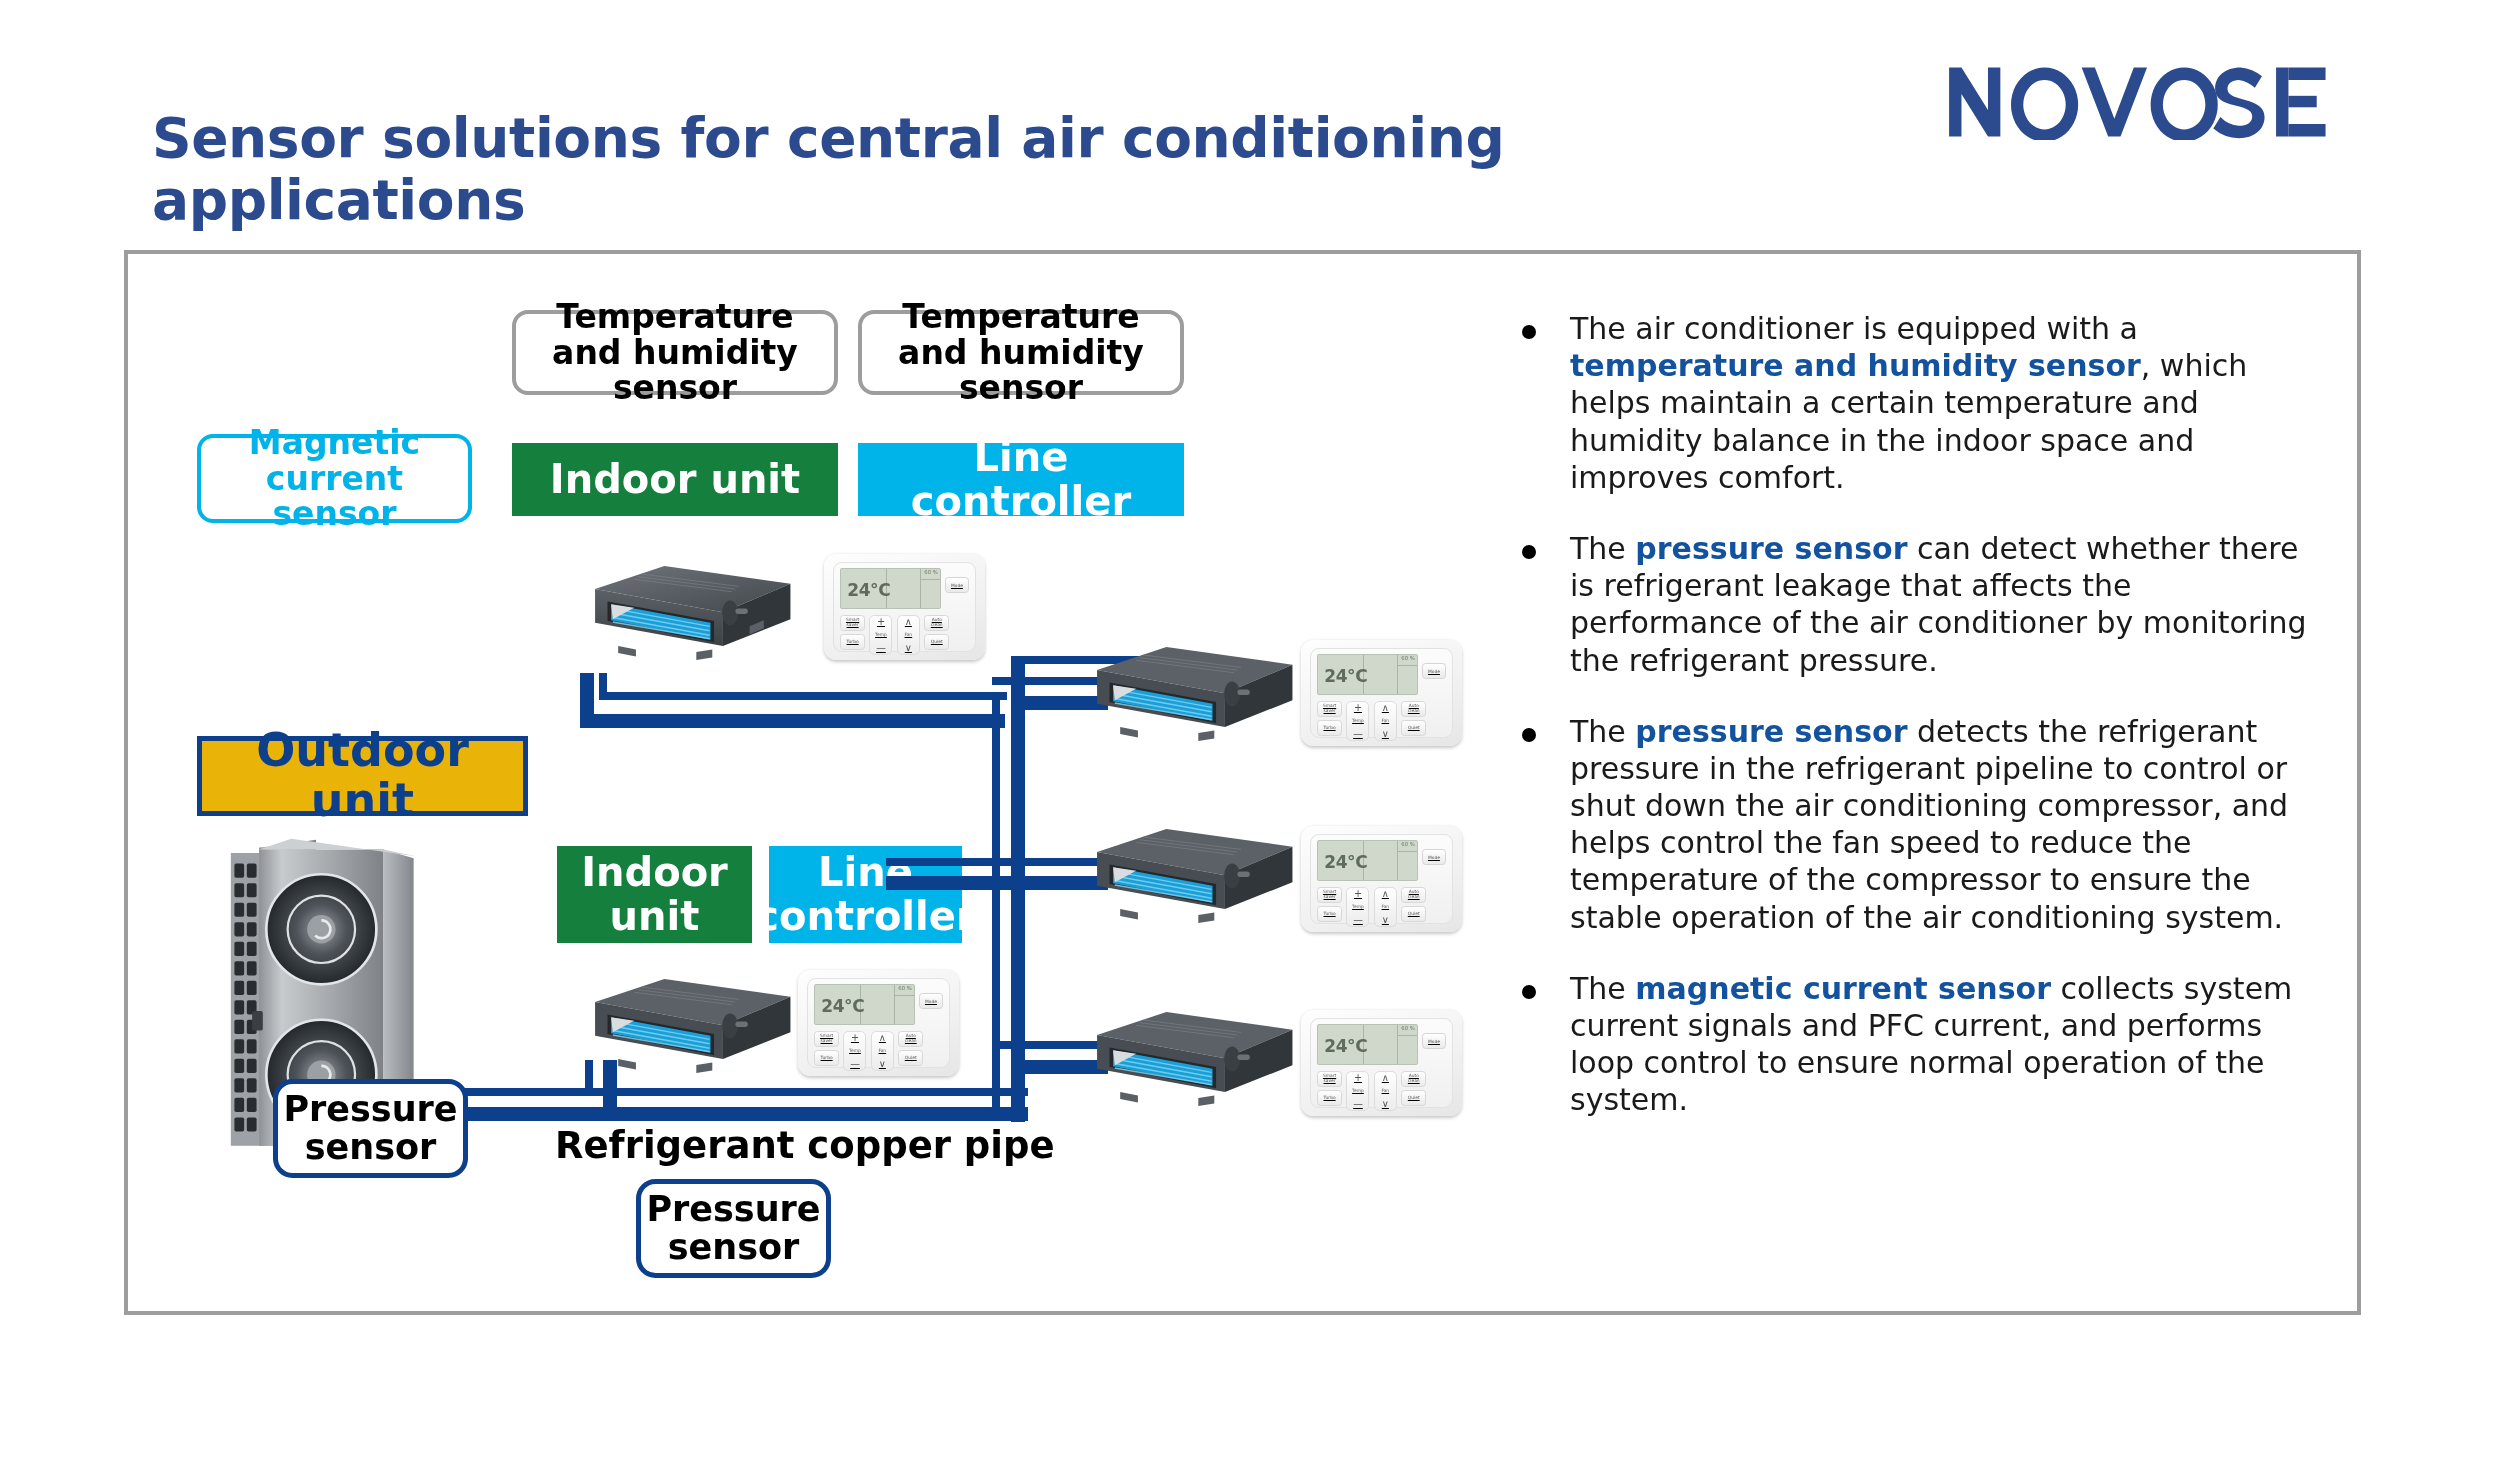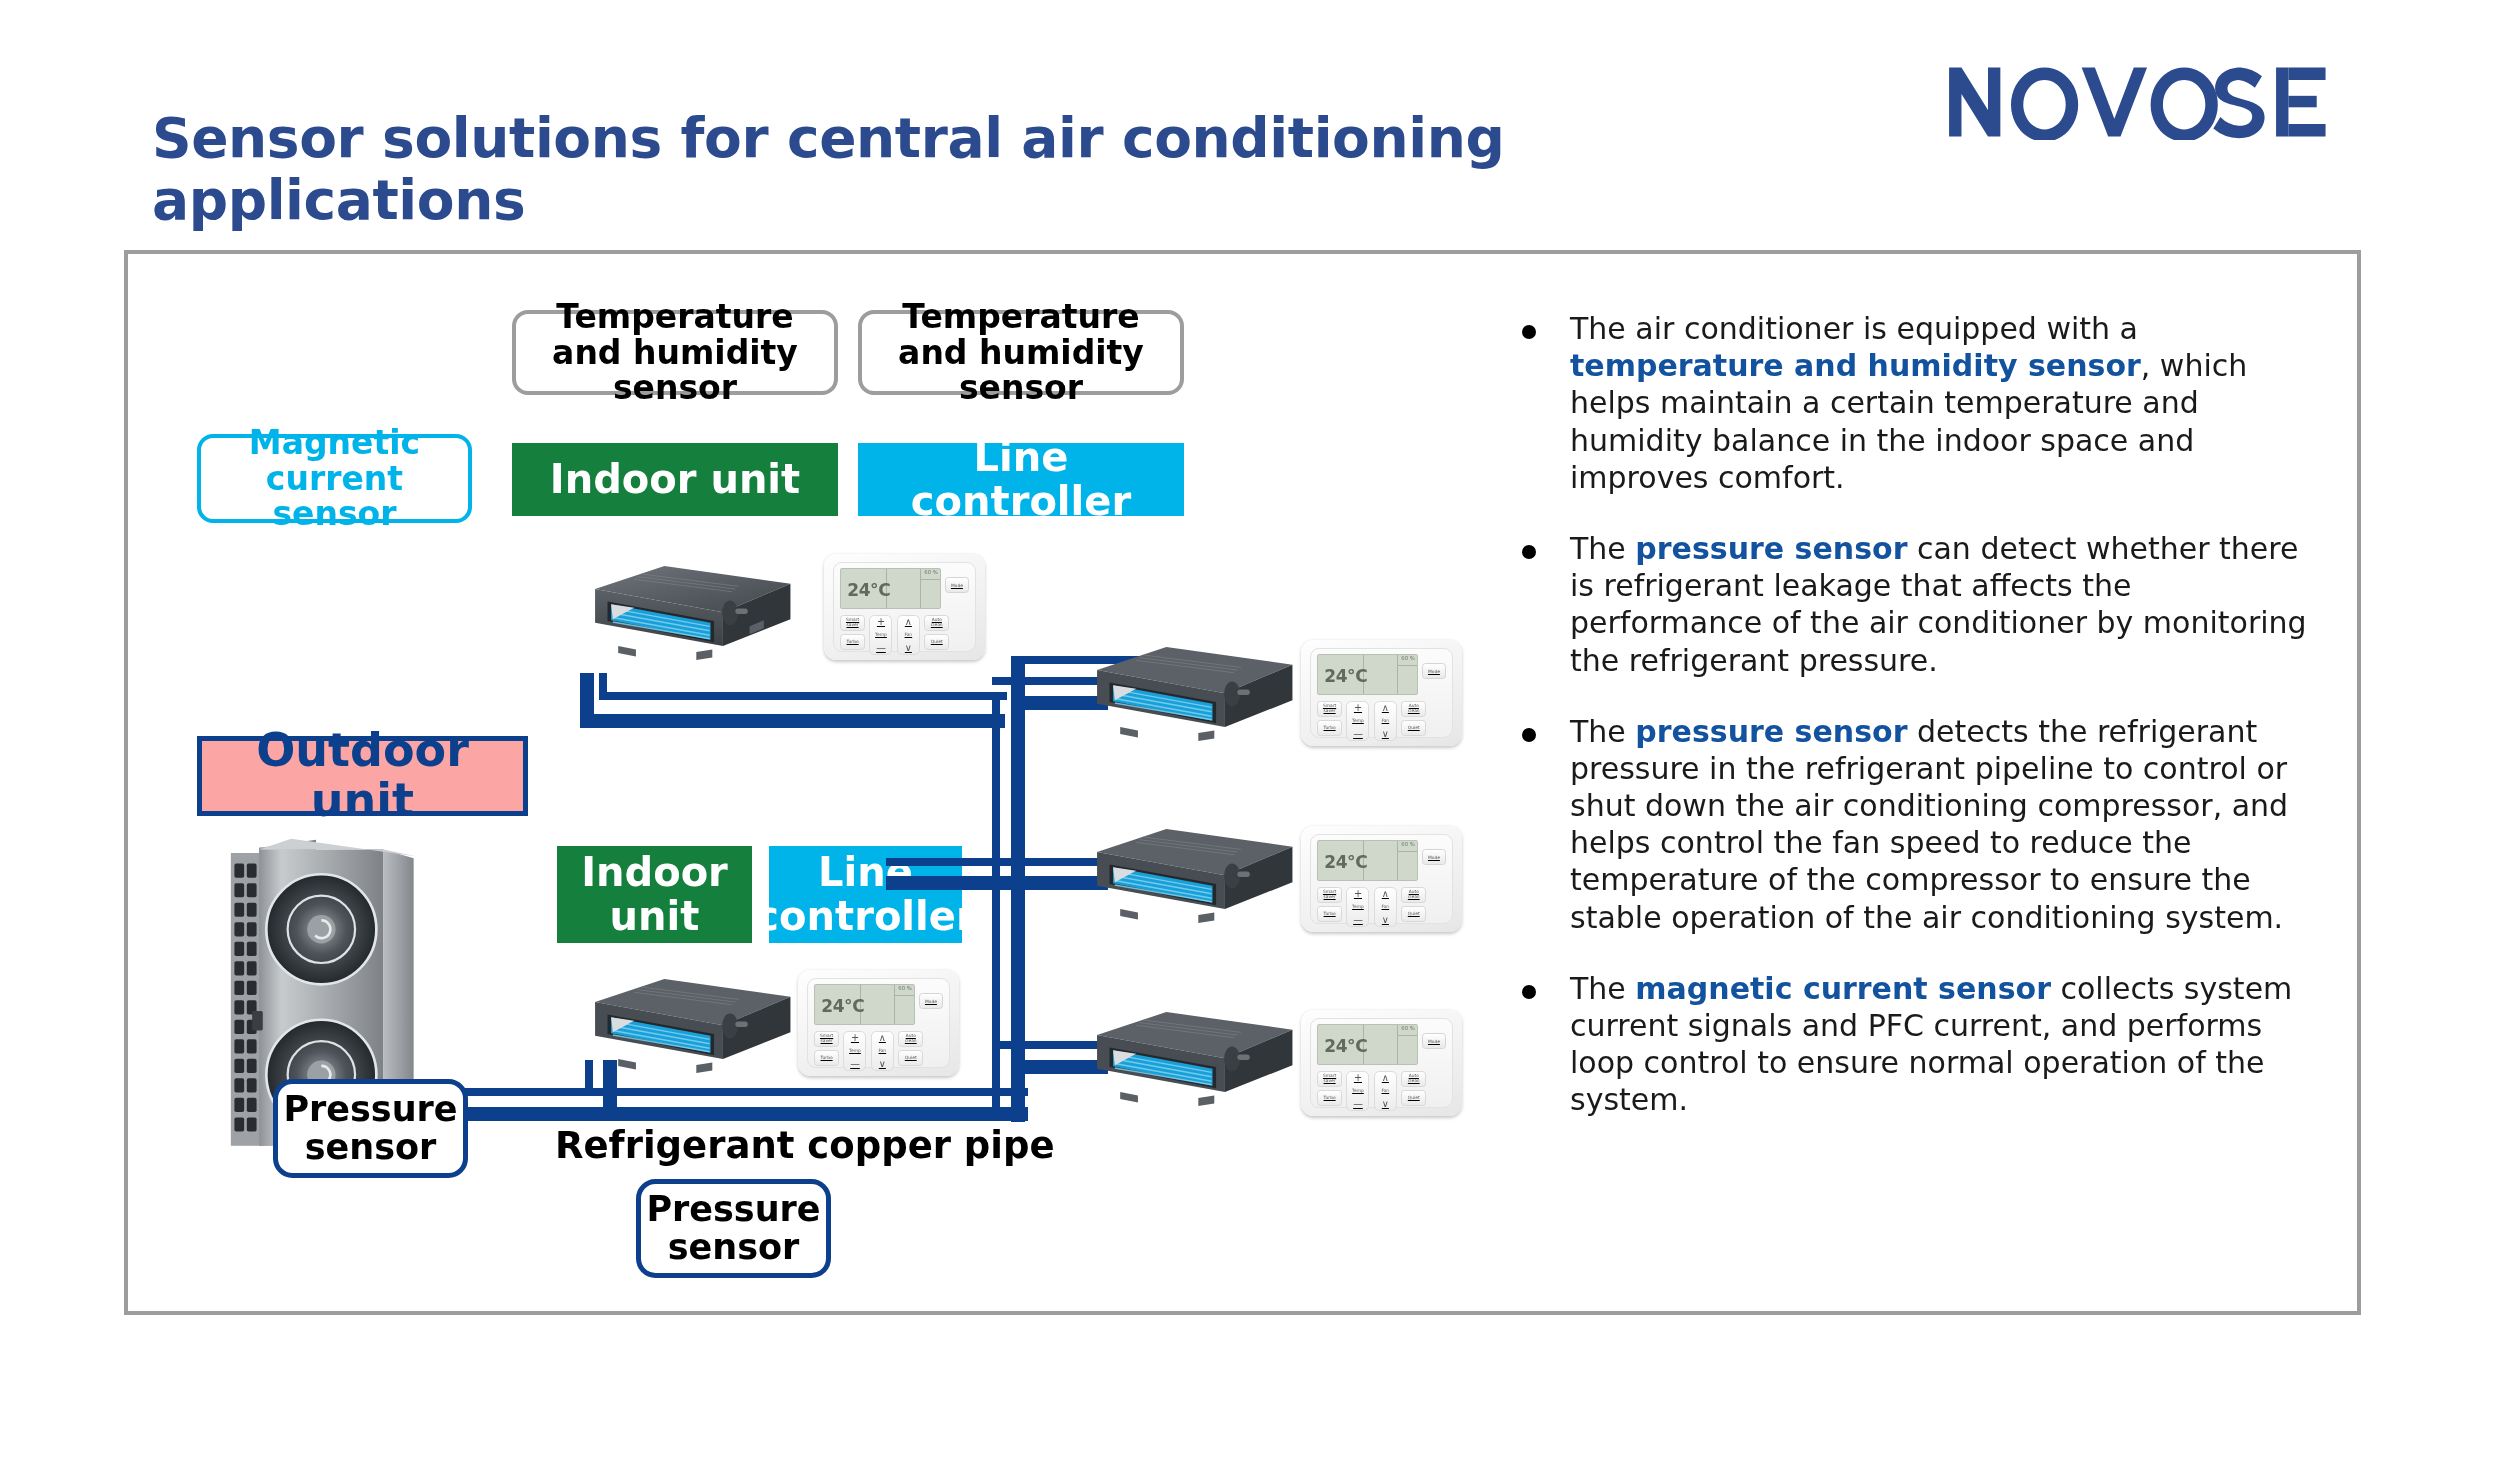--- a/index.html
+++ b/index.html
@@ -29,21 +29,21 @@
   
   .lbl{position:absolute;box-sizing:border-box;display:flex;
        align-items:center;justify-content:center;text-align:center;
        line-height:1.08;}
   .lbl-gray{border:4.4px solid #9d9d9d;border-radius:16px;background:#fff;
             color:#000;font-weight:700;font-size:33px;}
   .lbl-cyanout{border:4.4px solid #00b3e8;border-radius:16px;background:#fff;
             color:#00b3e8;font-weight:700;font-size:33px;}
   .lbl-navy{background:#15803d;color:#fff;font-weight:700;font-size:40px;}
   .lbl-cyan{background:#00b3e8;color:#fff;font-weight:700;font-size:40px;}
-  .lbl-navyout{border:5.3px solid #0c3f8c;background:#fca5a5;color:#0c3f8c;
+  .lbl-navyout{border:5.3px solid #0c3f8c;background:#eab308;color:#0c3f8c;
             font-weight:700;font-size:46px;}
   .lbl-press{border:5.3px solid #0c3f8c;border-radius:19.5px;background:#fff;
             color:#000;font-weight:700;font-size:35px;z-index:40;}
   .plain-lbl{position:absolute;color:#000;font-weight:700;font-size:37px;
              white-space:nowrap;}
 
   
   .pipe{position:absolute;background:#0c3f8c;z-index:5;}
 
   

